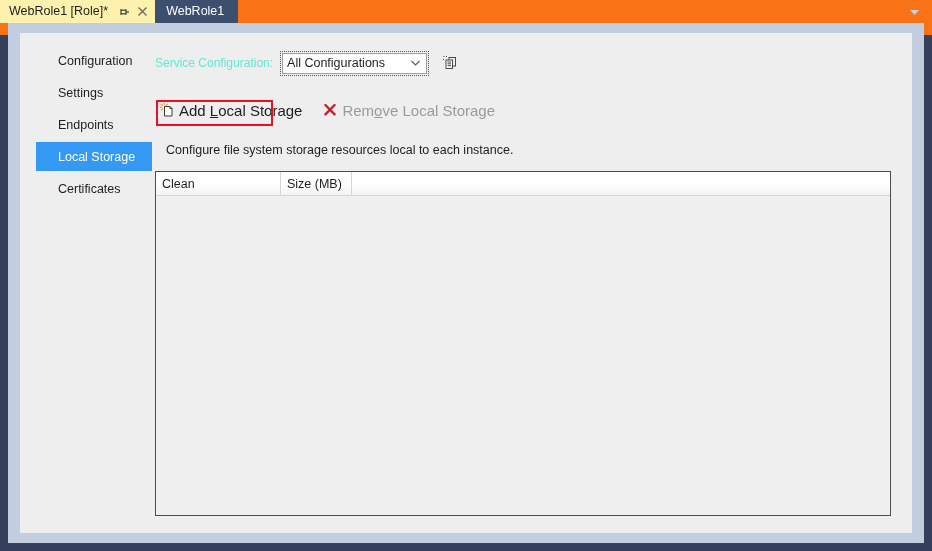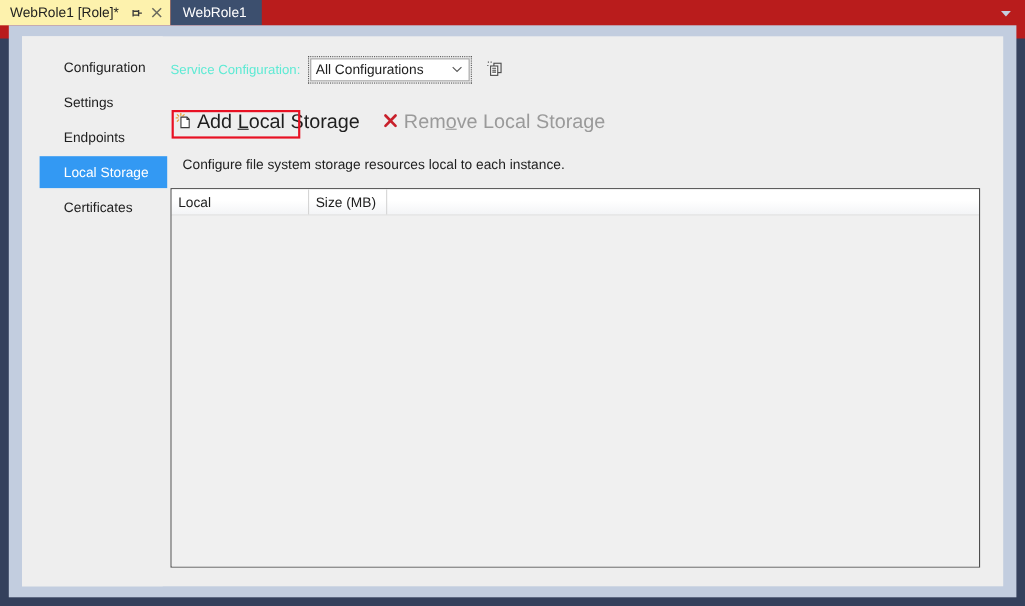--- a/index.html
+++ b/index.html
@@ -18,21 +18,21 @@
     -webkit-font-smoothing: antialiased;
   }
 
   
   #tabstrip {
     position: absolute;
     left: 0;
     top: 0;
     width: 932px;
     height: 35px;
-    background: #b91c1c;
+    background: #f97316;
     display: flex;
     align-items: stretch;
   }
   .tab {
     display: flex;
     align-items: center;
     height: 23px;
     box-sizing: border-box;
     padding: 0 6px 0 9px;
     font-size: 12.5px;
@@ -194,21 +194,21 @@
     top: 64px;
     display: flex;
     align-items: center;
     height: 26px;
   }
   .tb-btn {
     display: flex;
     align-items: center;
     height: 22px;
     padding: 0 4px;
-    font-size: 18px;
+    font-size: 15px;
     white-space: nowrap;
     cursor: pointer;
   }
   #btn-add {
     position: relative;
     color: #1e1e1e;
   }
   #btn-add-highlight {
     position: absolute;
     left: 1px;
@@ -398,21 +398,21 @@
       </span>
       <span><span>Rem</span><span class="accel">o</span><span>ve Local Storage</span></span>
     </div>
   </div>
 
   <div id="desc">Configure file system storage resources local to each instance.</div>
 
   <div id="grid">
     <div id="grid-header">
       <div class="gh-cell" style="width:125px;">
-        <span>Local</span>
+        <span>Clean</span>
       </div>
       <div class="gh-cell" style="width:71px;">
         <span>Size (MB)</span>
       </div>
       <div class="gh-cell filler"></div>
     </div>
     <div id="grid-body"></div>
   </div>
 
 </div>

